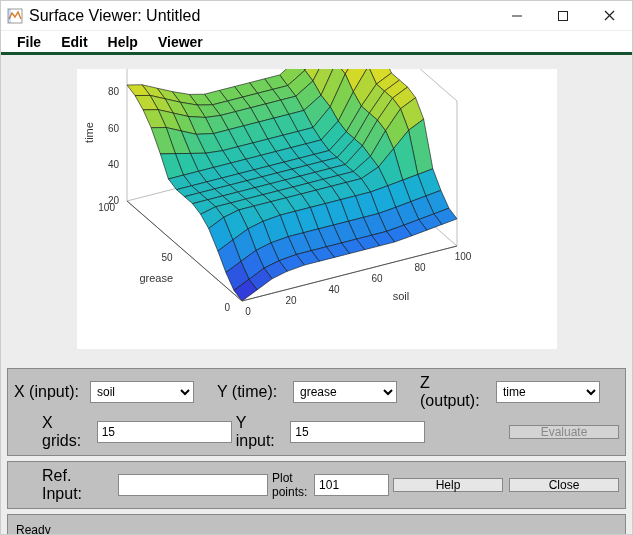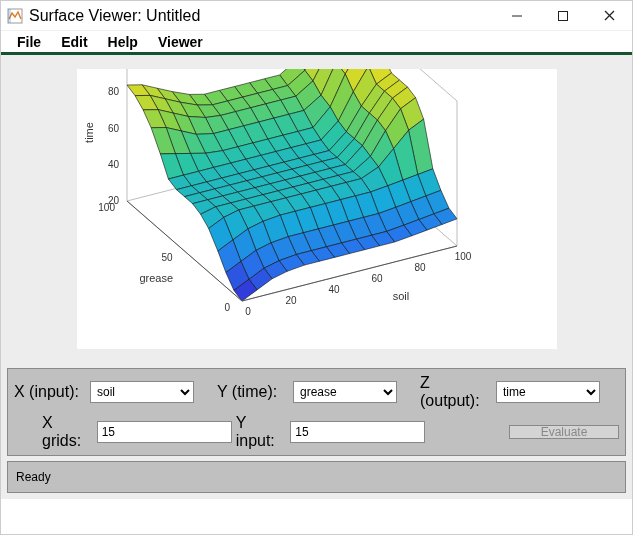--- a/index.html
+++ b/index.html
@@ -408,18 +408,34 @@
       <div class="grp" style="flex:1">
         <span class="cell-label">Y input:</span>
         <input type="text" class="w-num" value="15" style="">
       </div>
       <div class="grp" style="flex:1; justify-content:flex-end">
         <div class="btn disabled w-btn">Evaluate</div>
       </div>
     </div>
   </div>
 
+  <div class="panel">
+    <div class="row">
+      <div class="grp" style="flex:1.3">
+        <span class="cell-label">Ref. Input:</span>
+        <input type="text" style="width: 150px;" value="">
+      </div>
+      <div class="grp" style="flex:0.9">
+        <span>Plot points:</span>
+        <input type="text" class="w-num-sm" value="101" style="">
+      </div>
+      <div class="grp" style="flex:1; justify-content:flex-end; gap:6px">
+        <div class="btn w-btn">Help</div>
+        <div class="btn w-btn">Close</div>
+      </div>
+    </div>
+  </div>
 
   <div class="status-panel">
     <span>Ready</span>
   </div>
 
 </div>
 
 </body></html>

